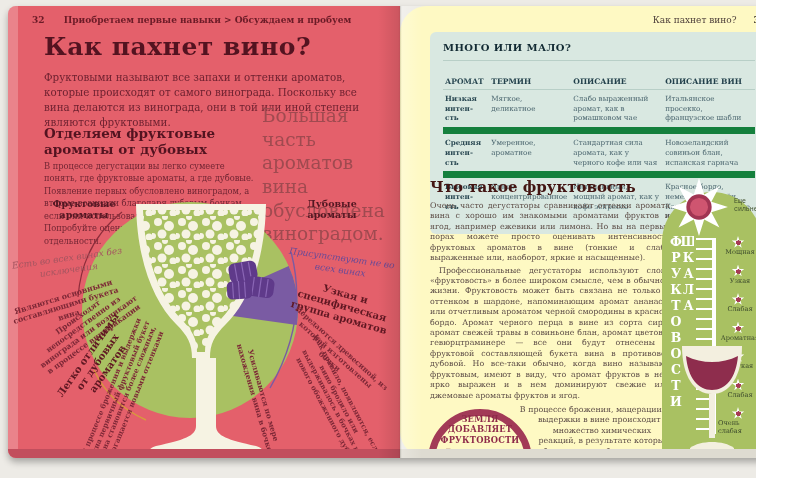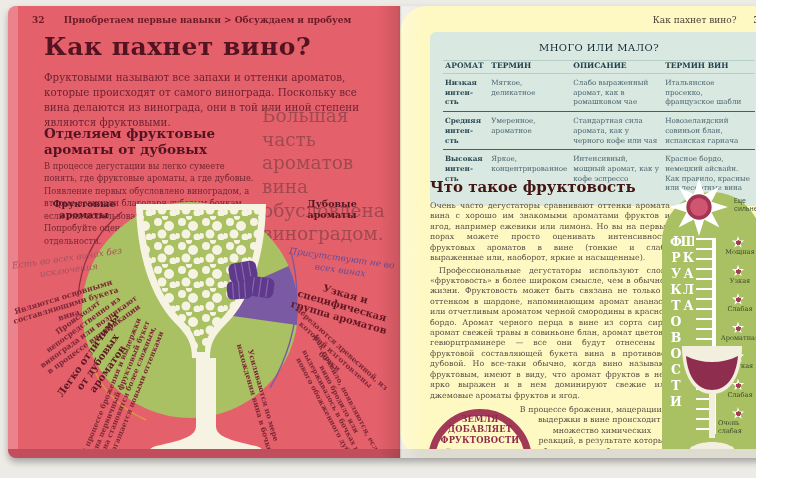--- a/index.html
+++ b/index.html
@@ -41,27 +41,27 @@
   .ray-o1{left:274px;top:282px;width:120px;font-size:10px;color:#5f1722;transform:rotate(16deg);}
   .ray-o2{left:266px;top:336px;width:122px;font-size:7.4px;transform:rotate(42deg);}
   .ray-o3{left:256px;top:378px;width:142px;font-size:7.2px;transform:rotate(62deg);}
   .ray-o4{left:194px;top:382px;width:112px;font-size:7.4px;transform:rotate(74deg);}
 
   
   .rp-header{position:absolute;right:26px;top:9px;font-size:9px;color:#4d3f3a;}
   .rp-header .num{font-weight:bold;color:#231a18;margin-left:14px;}
   .table-card{position:absolute;left:30px;top:26px;width:338px;background:#d9e8e1;border-radius:6px;
               padding:10px 13px 9px 13px;box-sizing:border-box;}
-  .tc-title{font-size:10px;font-weight:normal;color:#132b34;letter-spacing:.4px;text-align:center;}
+  .tc-title{font-size:10px;font-weight:bold;color:#132b34;letter-spacing:.4px;}
   .tc-sub{margin-top:3px;font-size:7.8px;line-height:1.35;color:#3f5a64;width:94%;}
   table.itab{width:100%;border-collapse:collapse;margin-top:7px;}
-  .itab th{font-size:7.6px;font-weight:bold;color:#22404b;text-align:left;padding:0 4px 3px 2px;
+  .itab th{font-size:7.6px;font-weight:bold;color:#22404b;text-align:left;padding:16px 4px 3px 2px;
            border-top:1px solid #b8cfc7;border-bottom:1px solid #b8cfc7;}
   .itab td{font-size:7.2px;line-height:1.35;color:#4a656e;vertical-align:top;padding:4px 4px 4px 2px;
-           border-bottom:1px solid #15803d;}
+           border-bottom:7px solid #15803d;}
   .itab tr:last-child td{border-bottom:none;}
   .itab .c-aroma{font-weight:bold;color:#2c4a54;width:15%;}
   .itab .c-term{width:20%;}
   .itab .c-desc{width:33%;}
   .itab .c-ex{width:32%;}
 
   .rp-article{position:absolute;left:30px;top:172px;width:240px;}
   .rp-art-title{font-size:15px;font-weight:bold;color:#431513;margin:0 0 5px 0;}
   .rp-p{font-size:7.9px;line-height:1.32;color:#5d4d47;margin:0 0 2px 0;text-align:justify;}
   .rp-p2{text-indent:9px;}
@@ -177,21 +177,21 @@
       </div>
 
       <div class="table-card">
         <div class="tc-title">МНОГО ИЛИ МАЛО?</div>
         <table class="itab">
           <thead>
             <tr>
               <th class="c-aroma">АРОМАТ</th>
               <th class="c-term">ТЕРМИН</th>
               <th class="c-desc">ОПИСАНИЕ</th>
-              <th class="c-ex">ТЕРМИН ВИН</th>
+              <th class="c-ex">ОПИСАНИЕ ВИН</th>
             </tr>
           </thead>
           <tbody>
             <tr>
               <td class="c-aroma">Низкая интен-сть</td>
               <td class="c-term">Мягкое, деликатное</td>
               <td class="c-desc">Слабо выраженный аромат, как в ромашковом чае</td>
               <td class="c-ex">Итальянское просекко, французское шабли</td>
             </tr>
             <tr>

